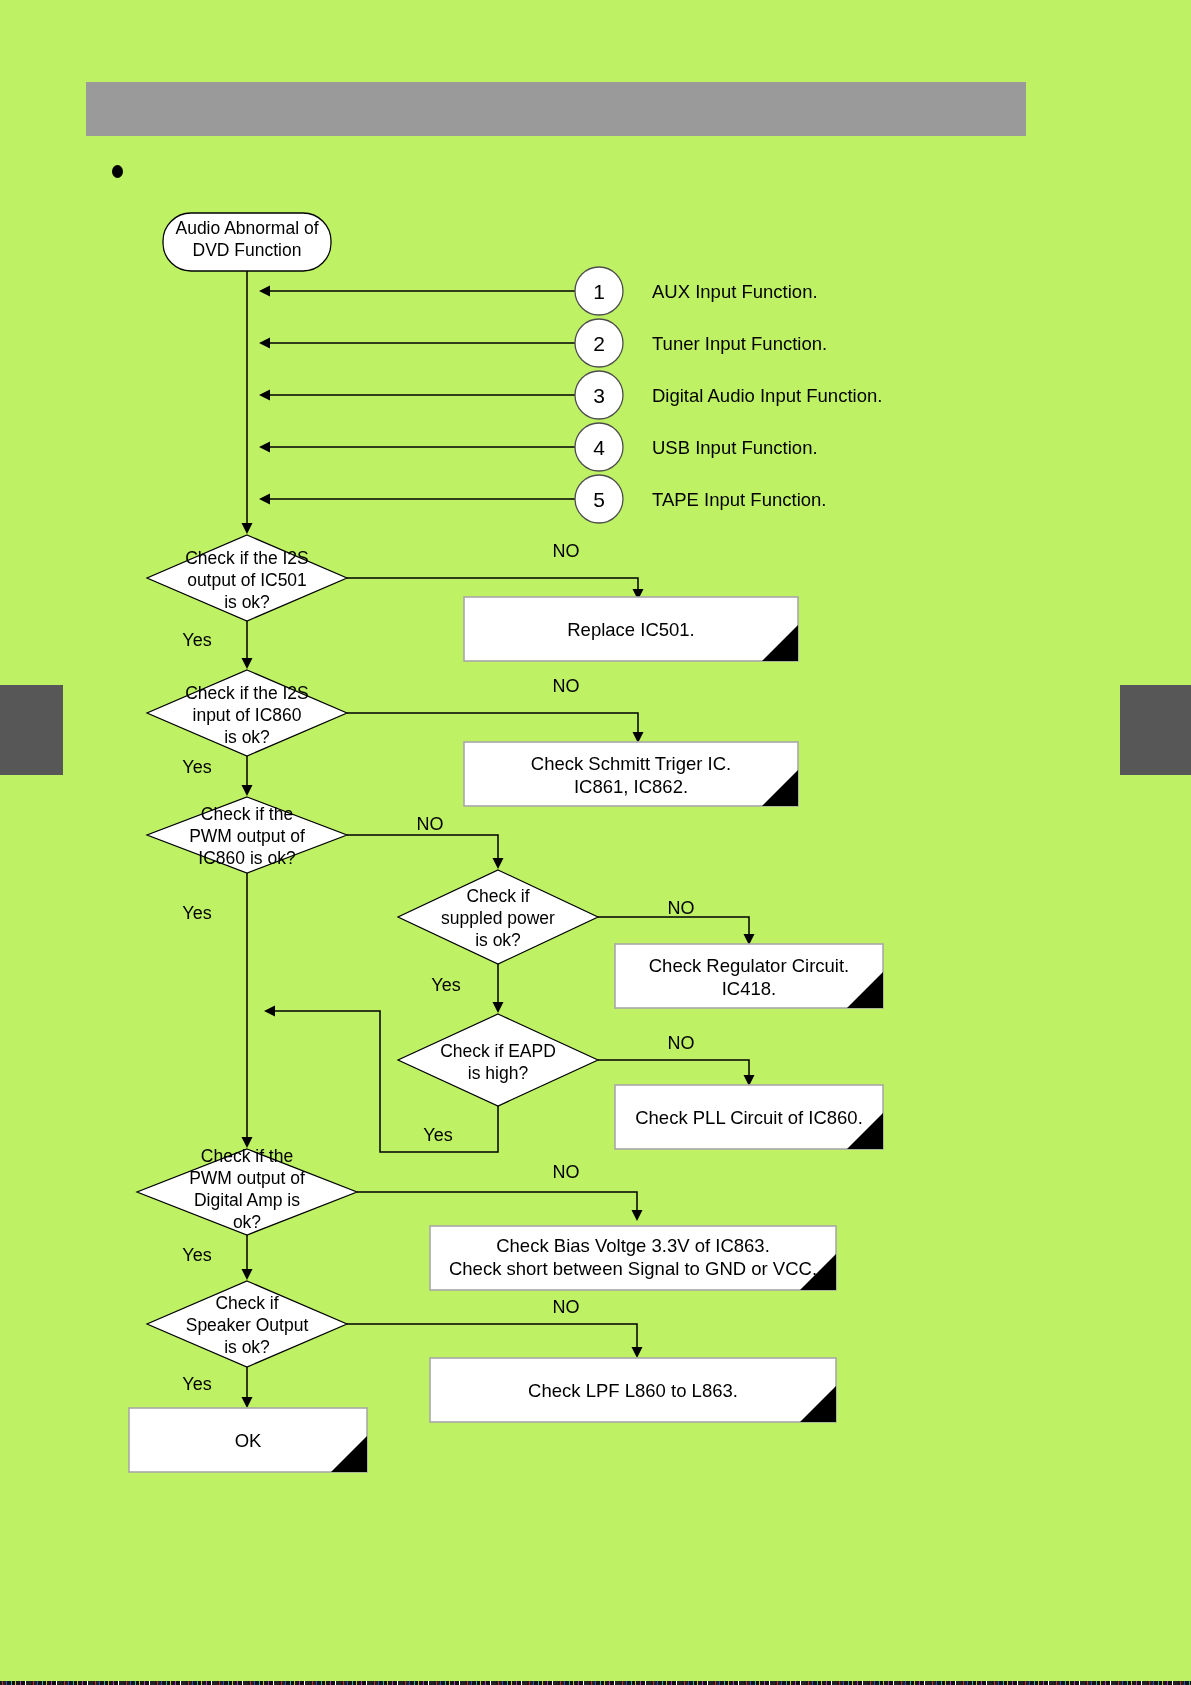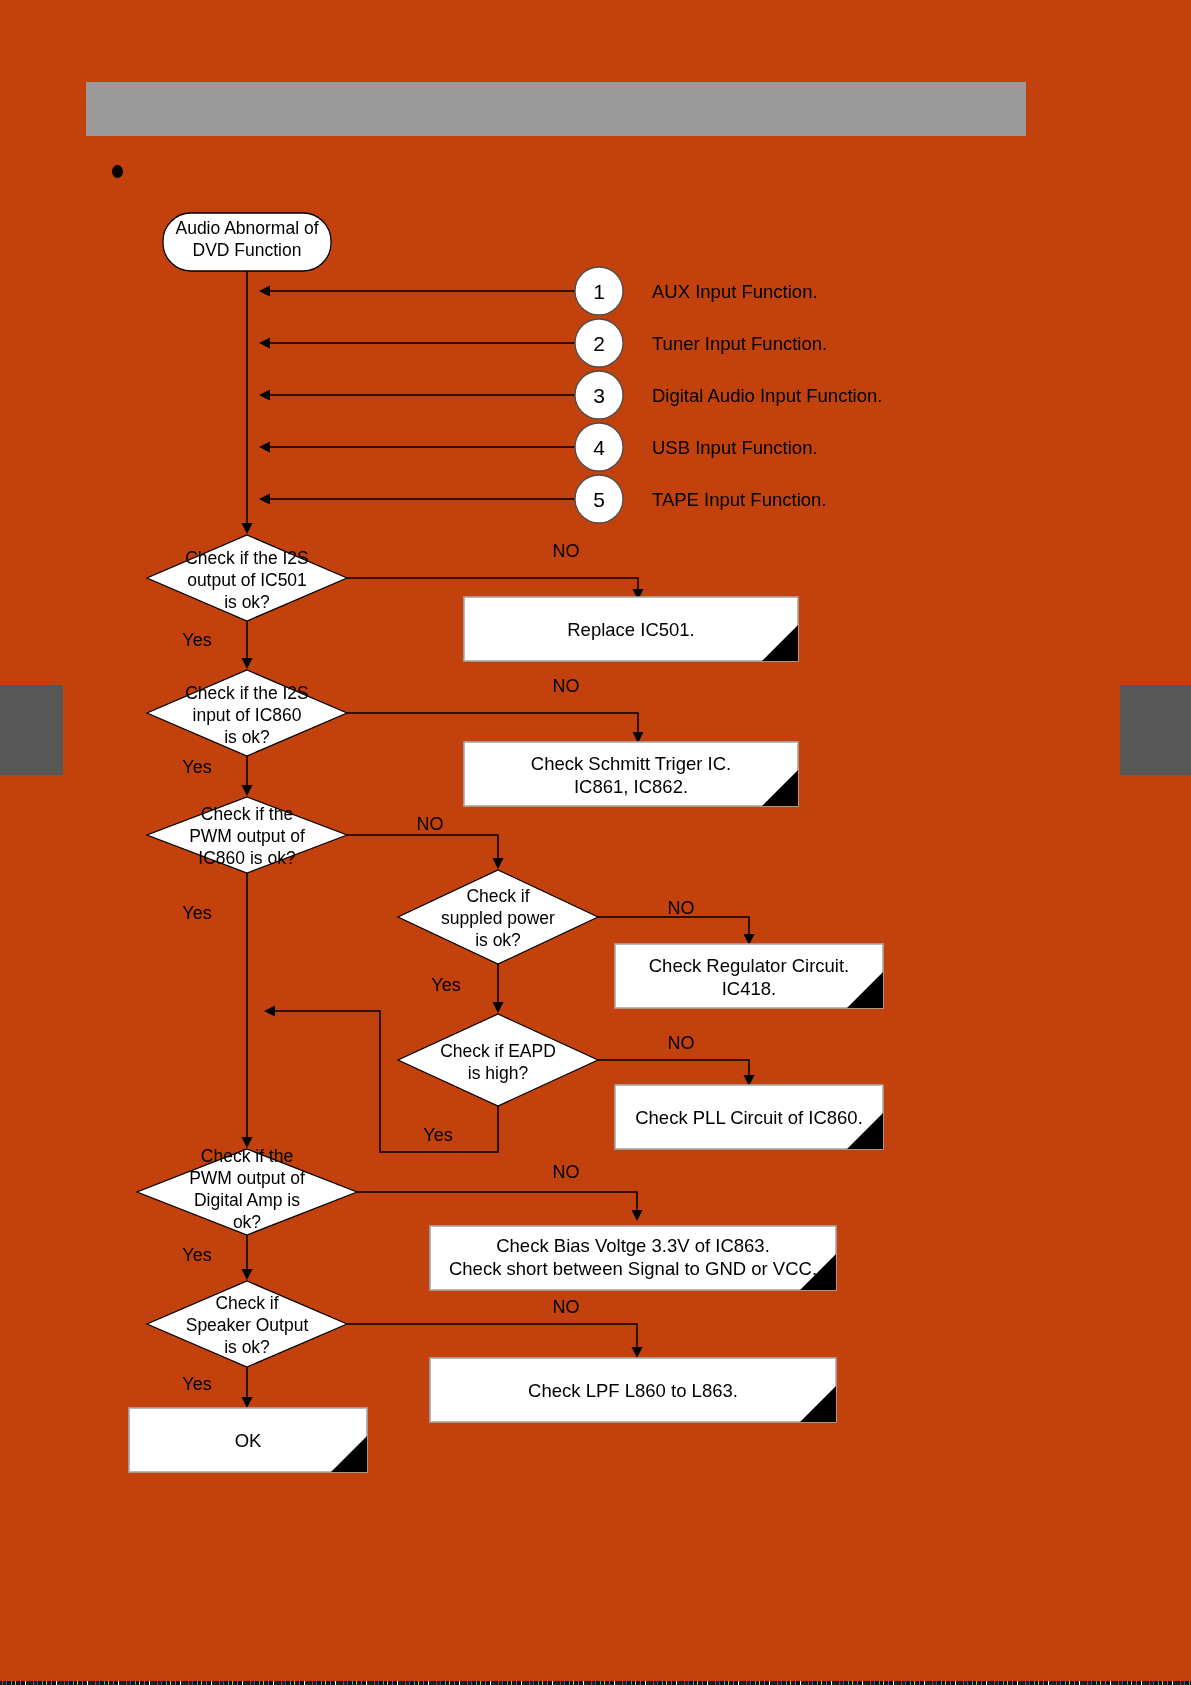--- a/index.html
+++ b/index.html
@@ -10,21 +10,21 @@
   body {
     width: 1191px;
     height: 1685px;
     position: relative;
     font-family: "Liberation Sans", sans-serif;
     overflow: hidden;
   }
   .page {
     position: absolute;
     inset: 0;
-    background: #c2410c;
+    background: #bef264;
     text-align: center;
   }
   
   .header-bar {
     position: absolute;
     left: 86px;
     top: 82px;
     width: 940px;
     height: 54px;
     background: #9a9a9a;

